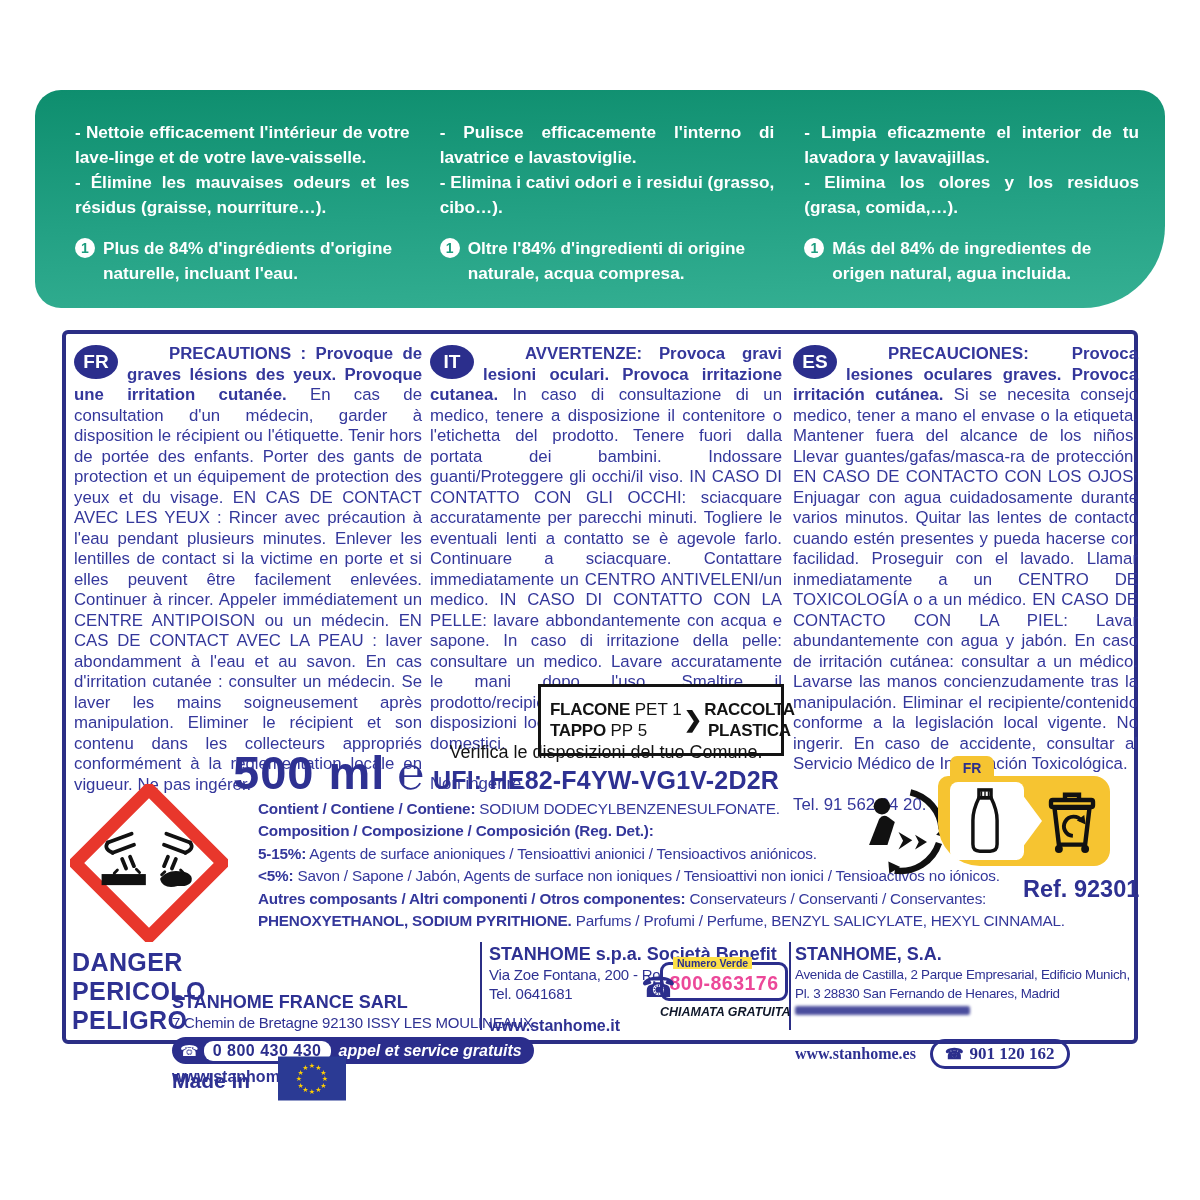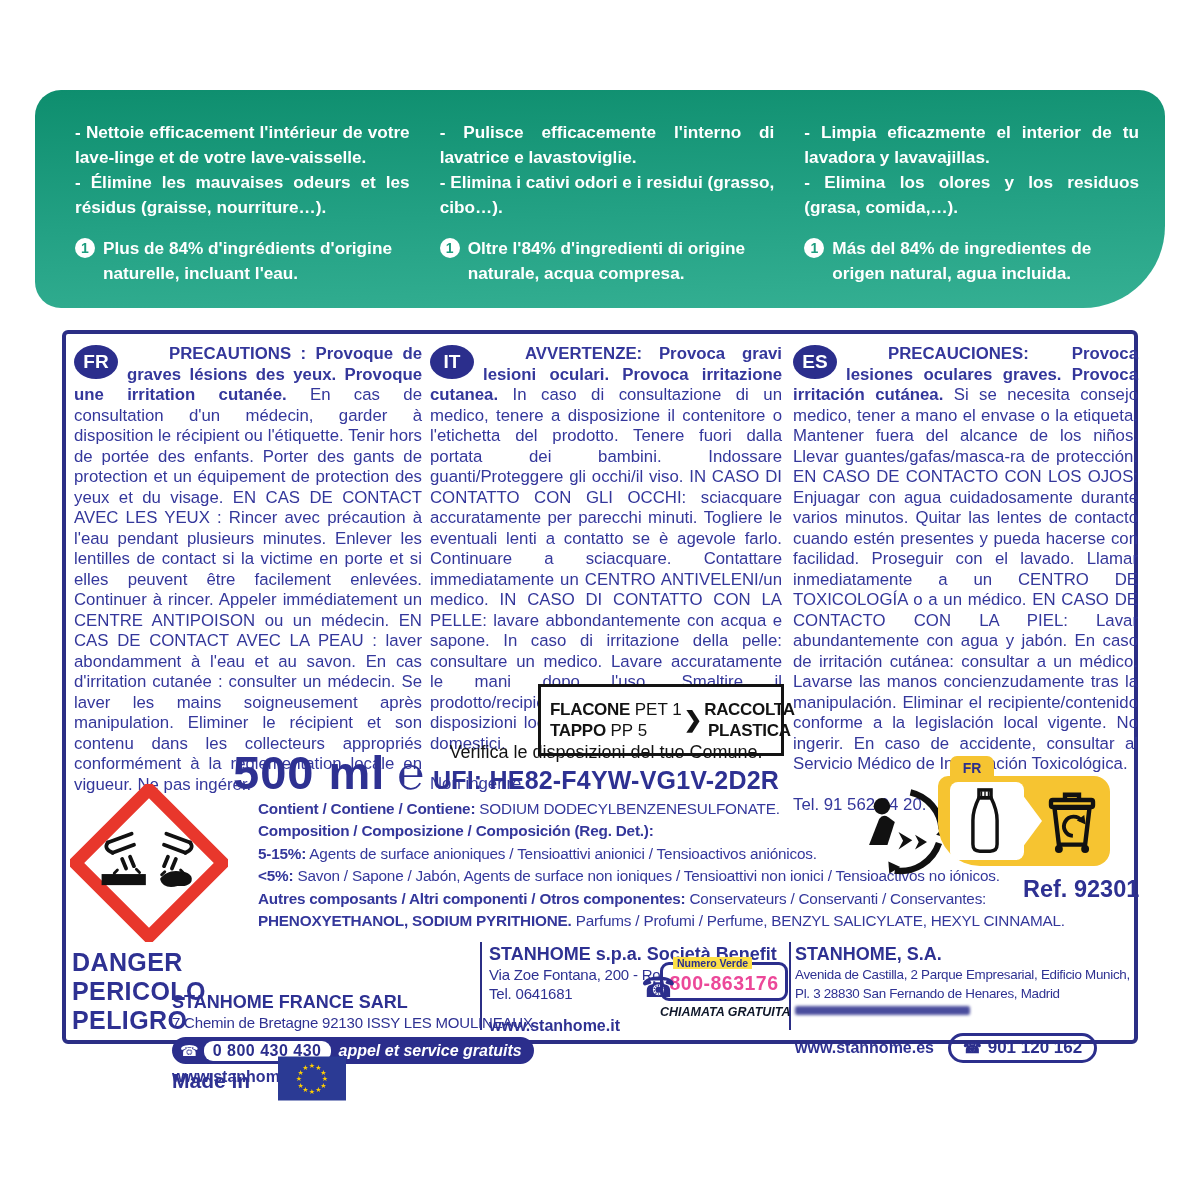--- a/index.html
+++ b/index.html
@@ -95,21 +95,21 @@
   #itbadge .cap{color:#0f172a;font-weight:800;font-style:italic;font-size:12.5px;
                 text-align:center;margin-top:4px;white-space:nowrap;}
   #itphone{position:absolute;left:-22px;top:6px;color:#2b2e8c;font-size:28px;}
 
   .smudge{background:#2b2e8c;filter:blur(1.6px);opacity:.85;height:9px;border-radius:2px;
           margin:3px 0 2px 0;}
   #espill{display:inline-flex;align-items:center;border:3px solid #2b2e8c;border-radius:16px;
           height:24px;padding:0 12px;color:#2b2e8c;font-weight:800;font-size:17px;
           margin-left:14px;white-space:nowrap;}
   #espill .ph{margin-right:6px;font-size:15px;}
-  #esrow{display:flex;align-items:center;margin-top:18px;}
+  #esrow{display:flex;align-items:center;margin-top:24px;font-family:Liberation Serif, serif;}
 
   
   #madein{left:172px;top:1056px;display:flex;align-items:center;gap:28px;
           color:#2e3192;font-weight:700;font-size:21px;}
 </style>
 </head>
 <body>
 
 <div id="banner" class="abs">
   <div class="bcol">

